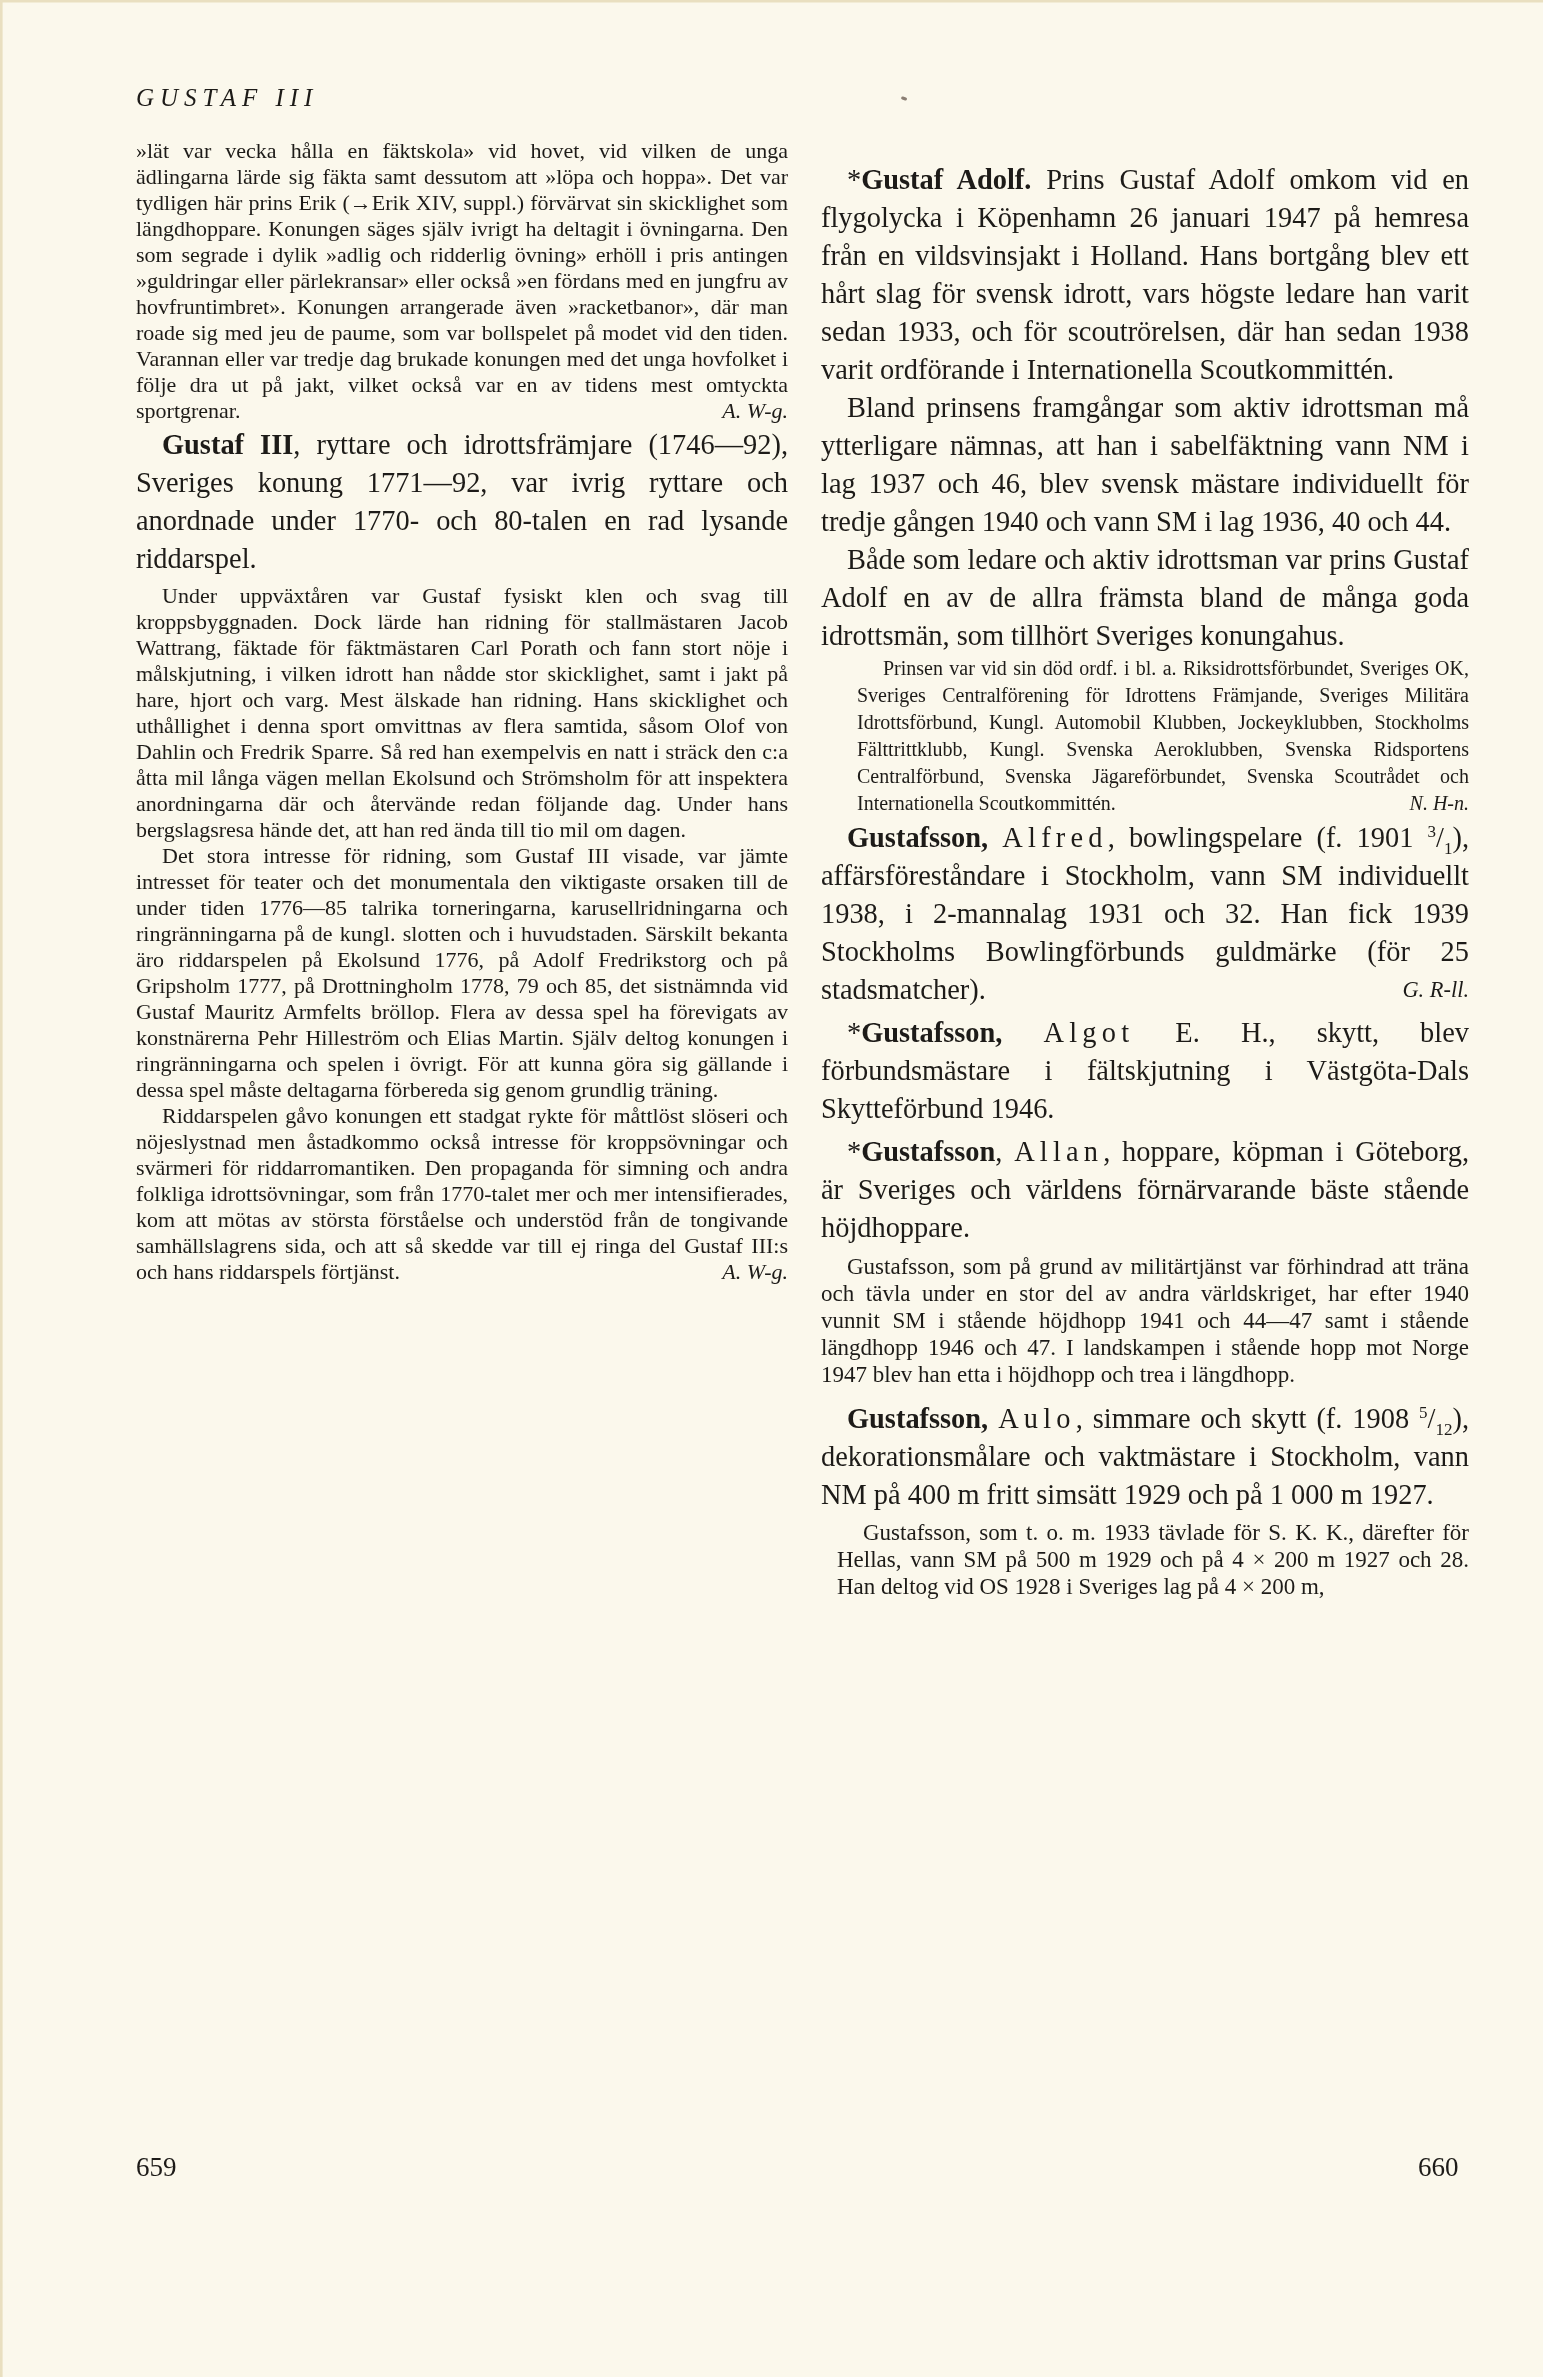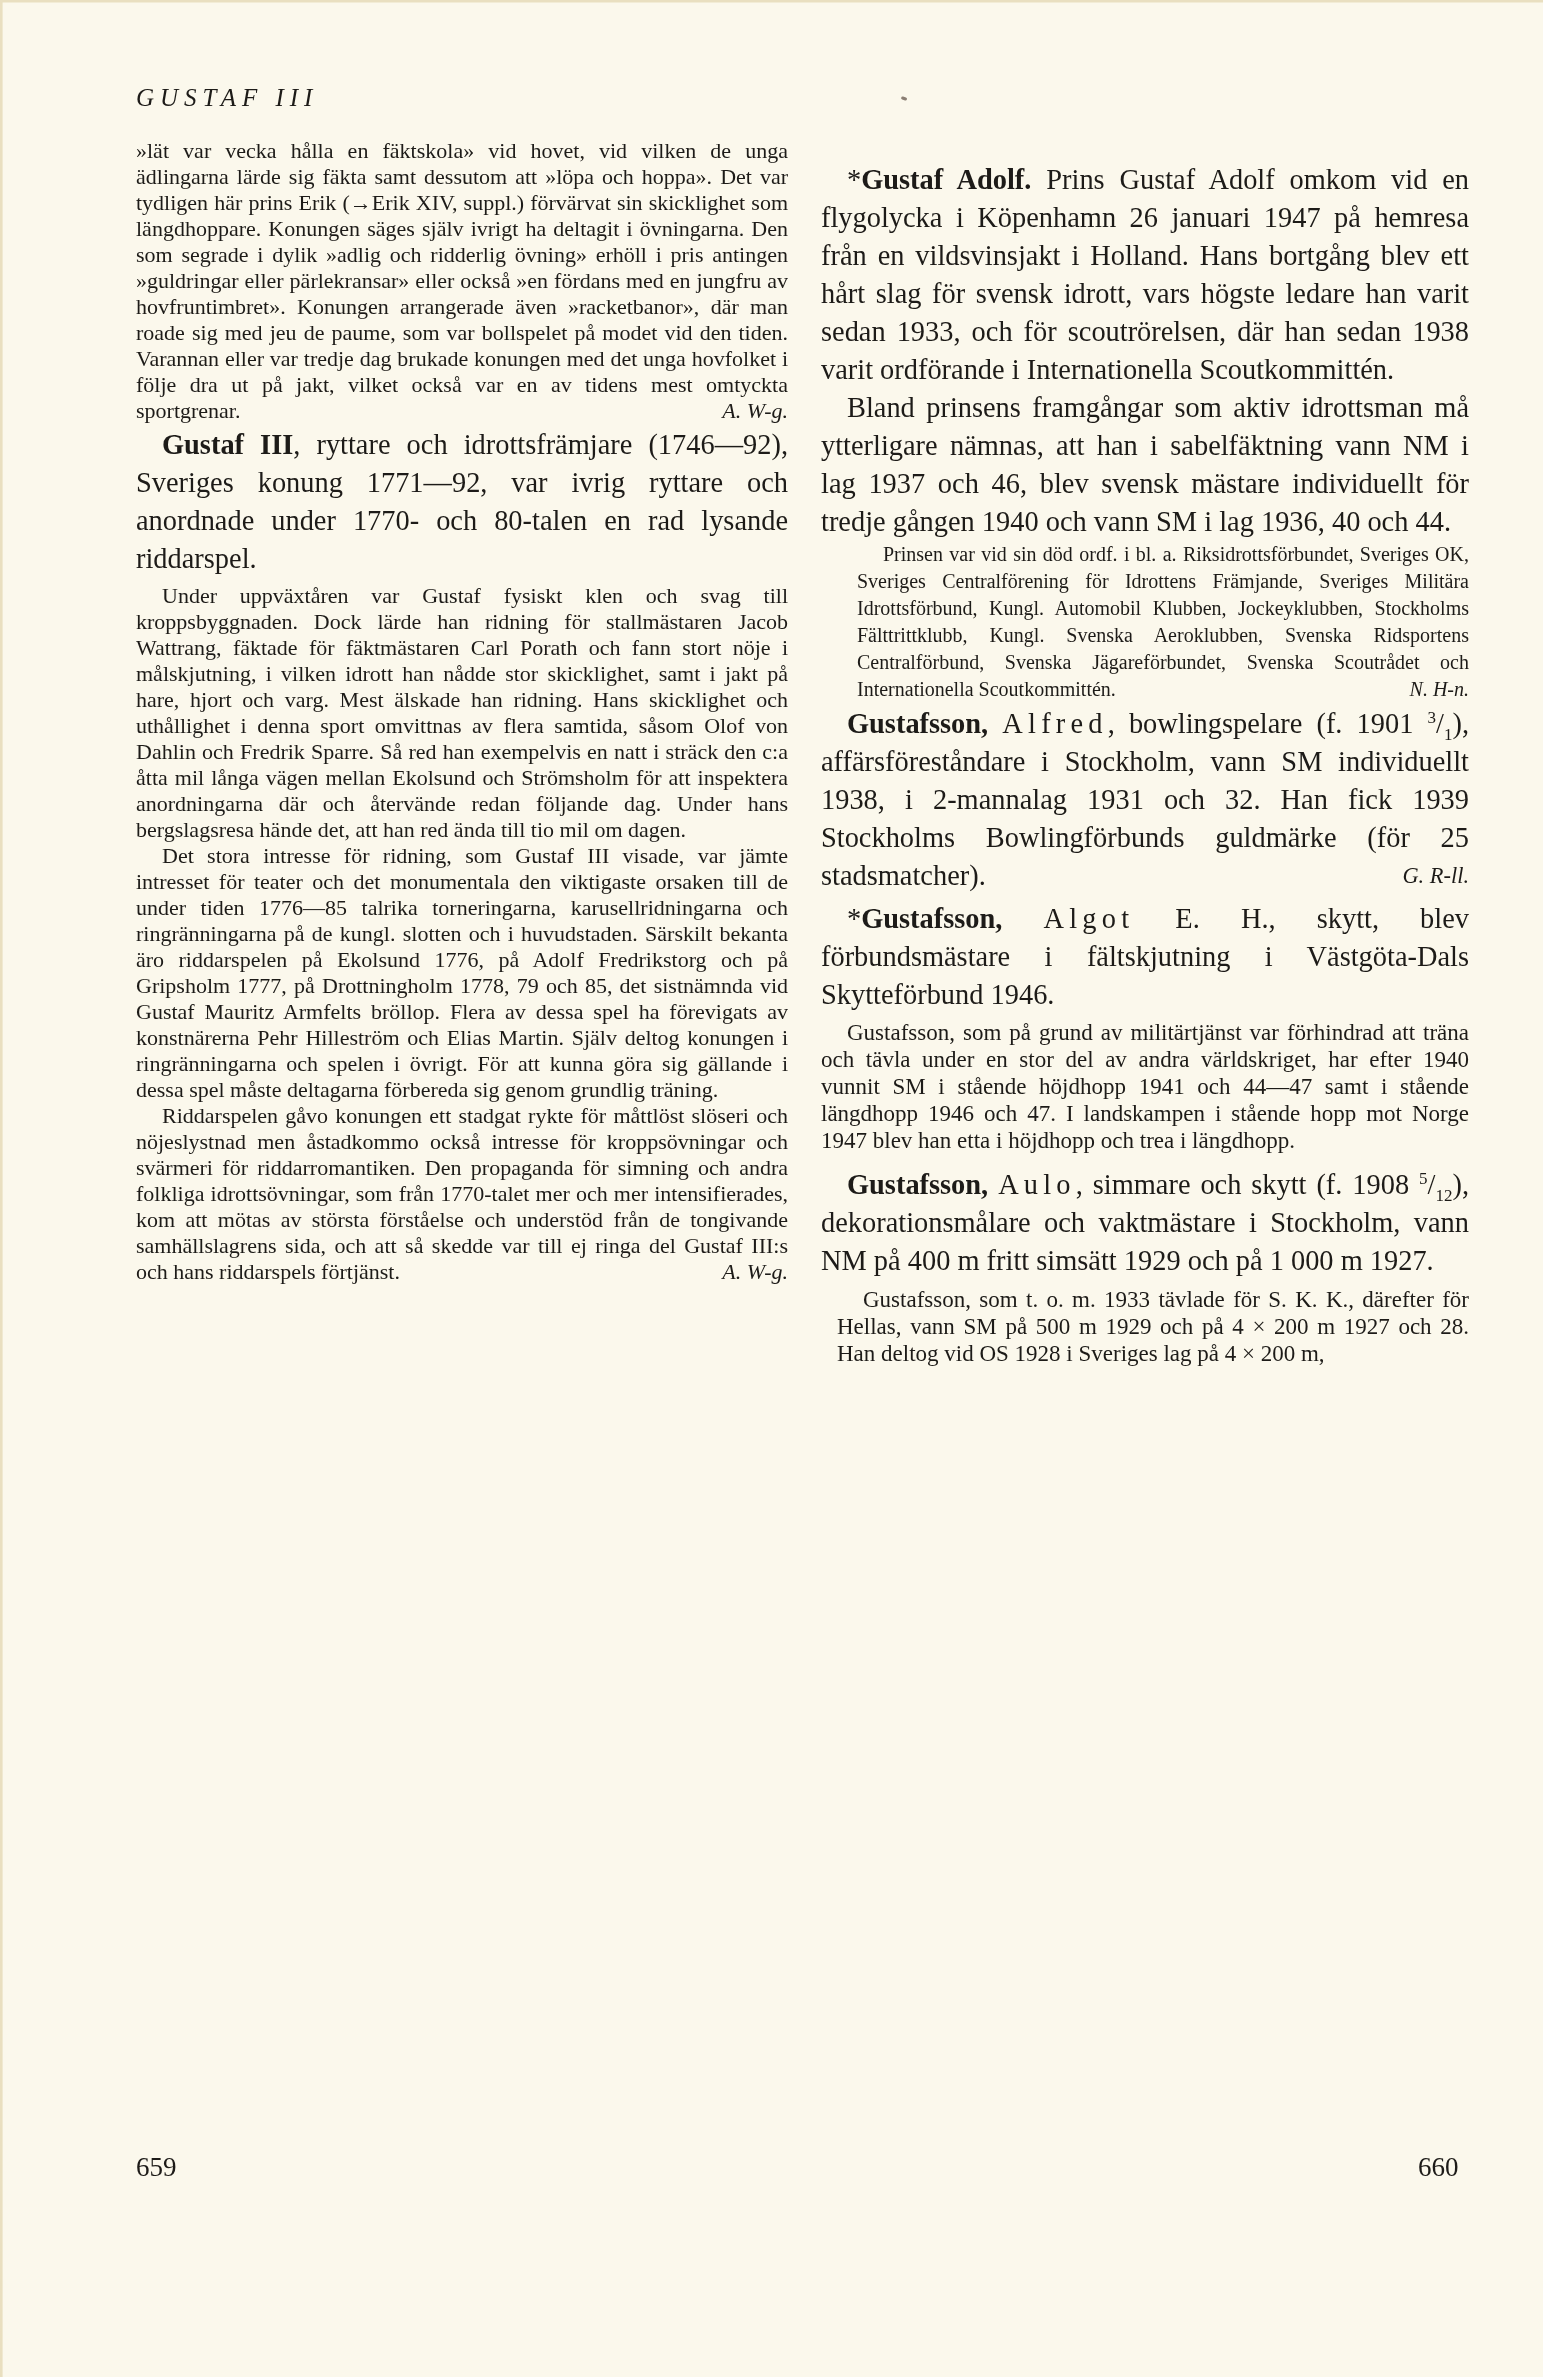--- a/index.html
+++ b/index.html
@@ -69,36 +69,41 @@
     <span>Riddarspelen gåvo konungen ett stadgat rykte för måttlöst slöseri och nöjeslystnad men åstadkommo också intresse för kroppsövningar och svärmeri för riddarromantiken. Den propaganda för simning och andra folkliga idrottsövningar, som från 1770-talet mer och mer intensifierades, kom att mötas av största förståelse och understöd från de tongivande samhällslagrens sida, och att så skedde var till ej ringa del Gustaf III:s och hans riddarspels förtjänst.</span>
     <span class="sig">A. W-g.</span>
   </p>
 </div>
 
 <div class="col right">
   <p class="large indent">
     <span>*</span><b>Gustaf Adolf.</b><span> Prins Gustaf Adolf omkom vid en flygolycka i Köpenhamn 26 januari 1947 på hemresa från en vildsvinsjakt i Holland. Hans bortgång blev ett hårt slag för svensk idrott, vars högste ledare han varit sedan 1933, och för scoutrörelsen, där han sedan 1938 varit ordförande i Internationella Scoutkommittén.</span>
   </p>
   <p class="large indent">Bland prinsens framgångar som aktiv idrottsman må ytterligare nämnas, att han i sabelfäktning vann NM i lag 1937 och 46, blev svensk mästare individuellt för tredje gången 1940 och vann SM i lag 1936, 40 och 44.</p>
+  <p class="large indent">Både som ledare och aktiv idrottsman var prins Gustaf Adolf en av de allra främsta bland de många goda idrottsmän, som tillhört Sveriges konungahus.</p>
   <p class="small indent clear" style="font-size:20px;line-height:27px;margin-left:36px;">
     <span>Prinsen var vid sin död ordf. i bl. a. Riksidrottsförbundet, Sveriges OK, Sveriges Centralförening för Idrottens Främjande, Sveriges Militära Idrottsförbund, Kungl. Automobil Klubben, Jockeyklubben, Stockholms Fälttrittklubb, Kungl. Svenska Aeroklubben, Svenska Ridsportens Centralförbund, Svenska Jägareförbundet, Svenska Scoutrådet och Internationella Scoutkommittén.</span>
     <span class="sig">N. H-n.</span>
   </p>
 
   <p class="large indent gap-m clear">
     <b>Gustafsson,</b>
     <span class="spaced">Alfred</span><span>, bowlingspelare (f. 1901 </span><sup>3</sup>/<sub>1</sub><span>), affärsföreståndare i Stockholm, vann SM individuellt 1938, i 2-mannalag 1931 och 32. Han fick 1939 Stockholms Bowlingförbunds guldmärke (för 25 stadsmatcher).</span>
     <span class="sig" style="font-size:22.4px;">G. R-ll.</span>
   </p>
 
   <p class="large indent gap-s">
     <span>*</span><b>Gustafsson,</b>
     <span class="spaced">Algot</span><span> E. H., skytt, blev förbundsmästare i fältskjutning i Västgöta-Dals Skytteförbund 1946.</span>
   </p>
 
+  <p class="large indent gap-s">
+    <span>*</span><b>Gustafsson</b>,
+    <span class="spaced">Allan</span><span>, hoppare, köpman i Göteborg, är Sveriges och världens förnärvarande bäste stående höjdhoppare.</span>
+  </p>
   <p class="small indent gap-s" style="font-size:23px;line-height:27px;">Gustafsson, som på grund av militärtjänst var förhindrad att träna och tävla under en stor del av andra världskriget, har efter 1940 vunnit SM i stående höjdhopp 1941 och 44—47 samt i stående längdhopp 1946 och 47. I landskampen i stående hopp mot Norge 1947 blev han etta i höjdhopp och trea i längdhopp.</p>
 
   <p class="large indent gap-m" style="margin-top:12px;">
     <b>Gustafsson,</b>
     <span class="spaced">Aulo</span><span>, simmare och skytt (f. 1908 </span><sup>5</sup>/<sub>12</sub><span>), dekorationsmålare och vaktmästare i Stockholm, vann NM på 400 m fritt simsätt 1929 och på 1 000 m 1927.</span>
   </p>
   <p class="small indent gap-s" style="font-size:23px;line-height:27px;margin-left:16px;">Gustafsson, som t. o. m. 1933 tävlade för S. K. K., därefter för Hellas, vann SM på 500 m 1929 och på 4 × 200 m 1927 och 28. Han deltog vid OS 1928 i Sveriges lag på 4 × 200 m,</p>
 </div>
 
 <div class="folio left">659</div>

